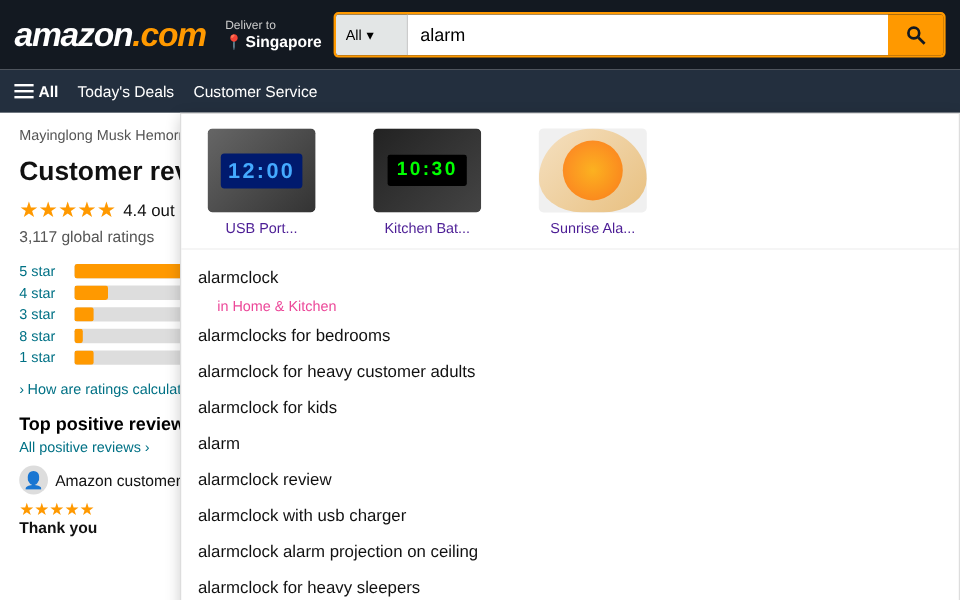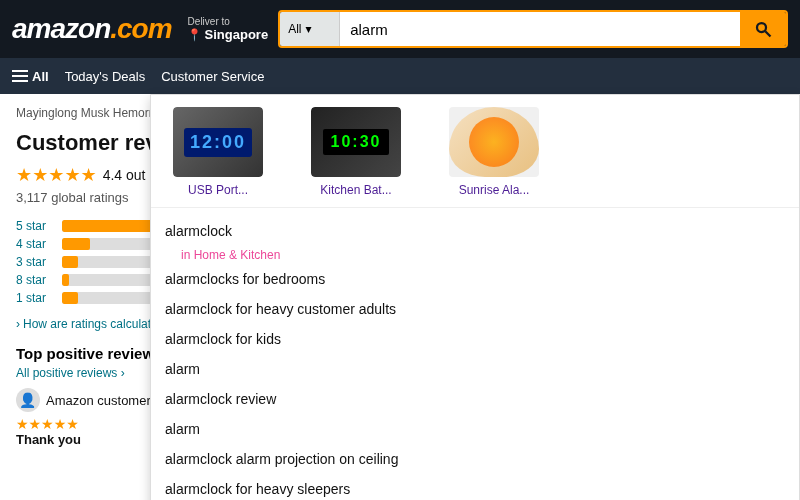--- a/index.html
+++ b/index.html
@@ -611,20 +611,21 @@
           <span class="sugg-suffix"></span>
       </div>
 
       <div class="suggestion-item">
         <span class="sugg-prefix">alarm</span>
           <span class="sugg-suffix"> clock review</span>
       </div>
 
       <div class="suggestion-item">
         <span class="sugg-prefix">alarm</span>
+          <span class="sugg-suffix"> clock with usb charger</span>
       </div>
 
       <div class="suggestion-item">
         <span class="sugg-prefix">alarm</span>
           <span class="sugg-suffix"> clock alarm projection on ceiling</span>
       </div>
 
       <div class="suggestion-item">
         <span class="sugg-prefix">alarm</span>
           <span class="sugg-suffix"> clock for heavy sleepers</span>

